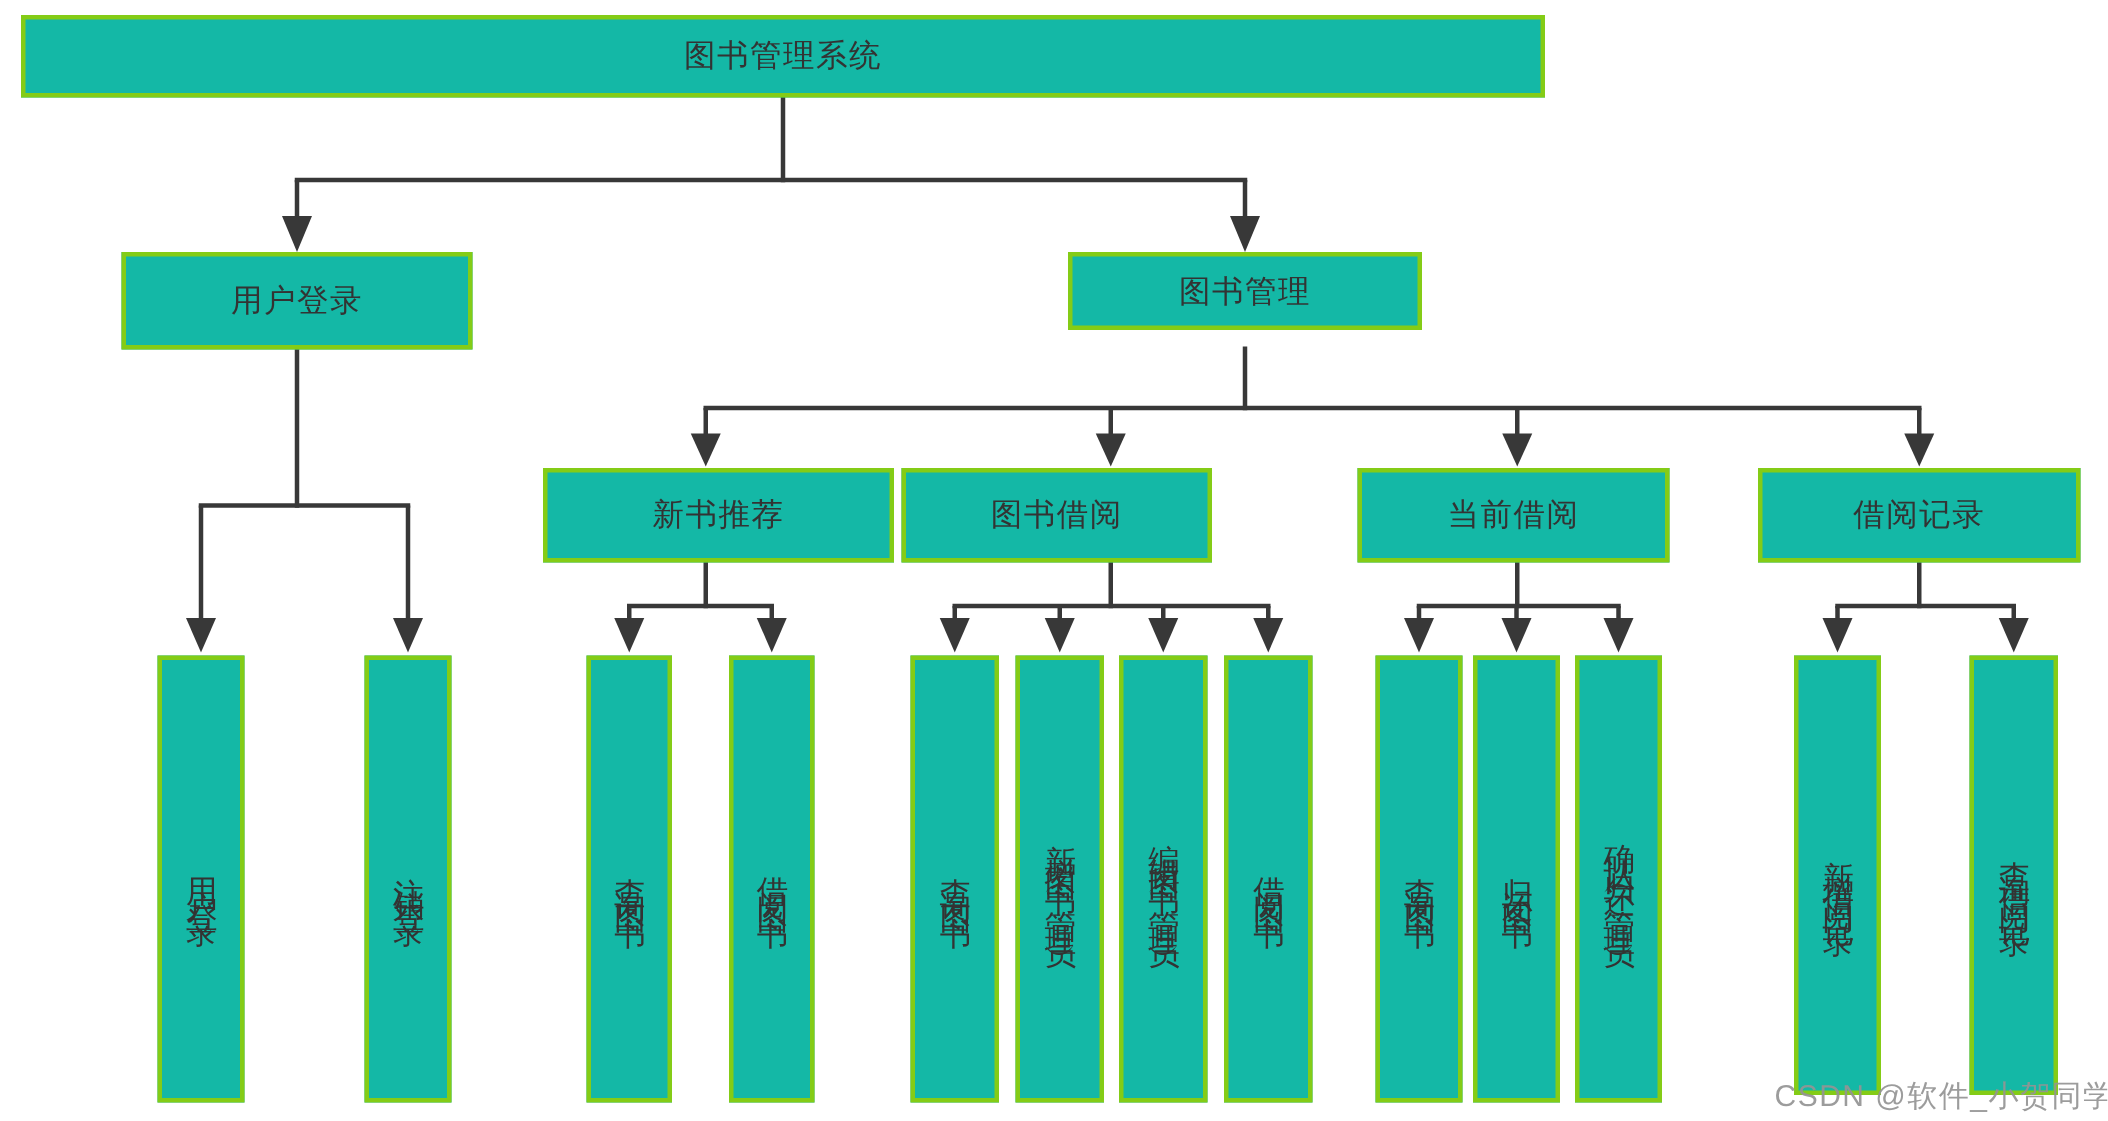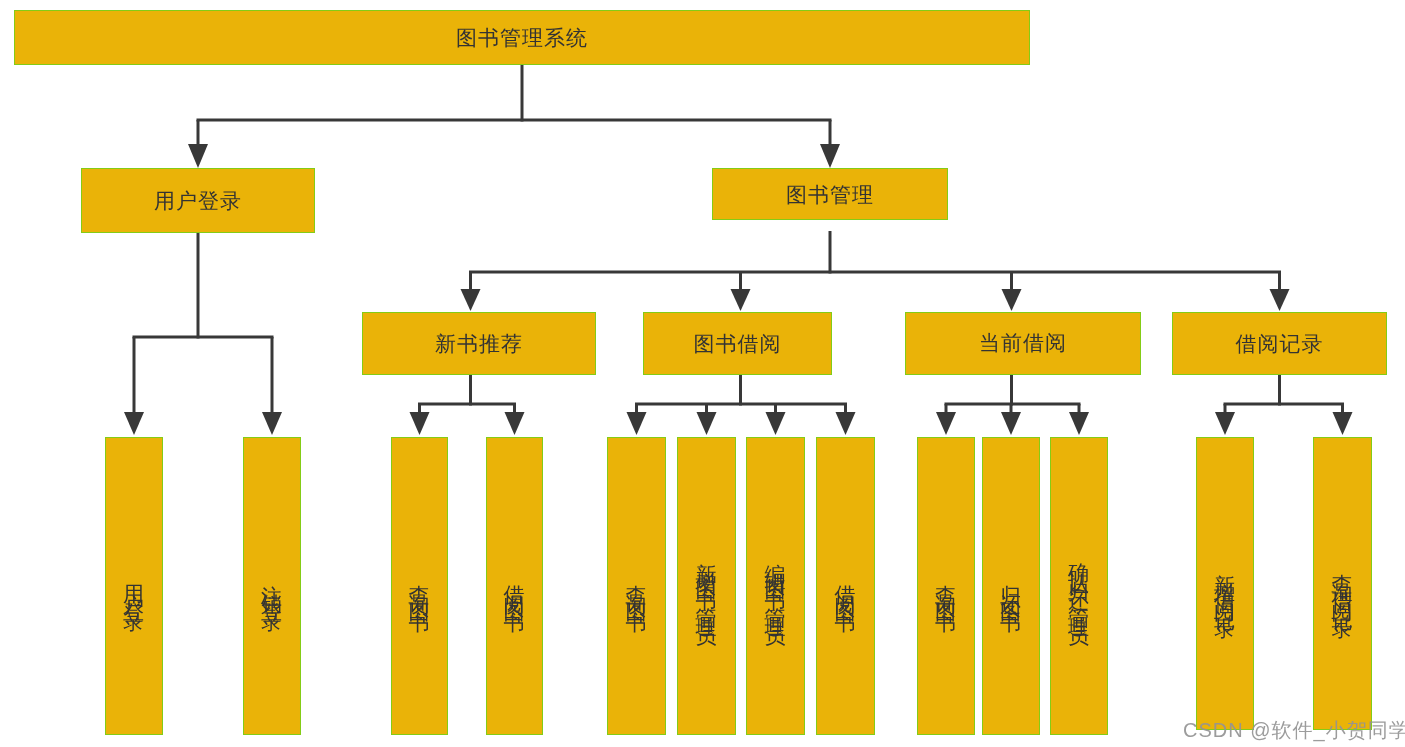--- a/index.html
+++ b/index.html
@@ -26,22 +26,22 @@
   .connectors line {
     stroke: #383838;
     stroke-width: 3;
   }
   .connectors polygon {
     fill: #383838;
   }
   .box {
     position: absolute;
     box-sizing: border-box;
-    background: #eab308;
-    border: 1px solid #84cc16;
+    background: #14b8a6;
+    border: 3px solid #84cc16;
     display: flex;
     align-items: center;
     justify-content: center;
     text-align: center;
   }
   .hbox {
     font-size: 21px;
     letter-spacing: 1px;
     line-height: 1;
   }
@@ -129,22 +129,22 @@
     <line x1="1342.5" y1="404" x2="1342.5" y2="416"></line>
     <polygon points="1332.5,412 1352.5,412 1342.5,435"></polygon>
   </svg>
 
   <div class="box hbox" style="left:14px; top:10px; width:1016px; height:55px;">图书管理系统</div>
 
   <div class="box hbox" style="left:81px; top:168px; width:234px; height:65px;">用户登录</div>
   <div class="box hbox" style="left:712px; top:168px; width:236px; height:52px;">图书管理</div>
 
   <div class="box hbox" style="left:362px; top:312px; width:234px; height:63px;">新书推荐</div>
-  <div class="box hbox" style="left:643px; top:312px; width:189px; height:63px;">图书借阅</div>
-  <div class="box hbox" style="left:905px; top:312px; width:236px; height:63px;font-family:Liberation Serif, serif;">当前借阅</div>
+  <div class="box hbox" style="left:601px; top:312px; width:207px; height:63px;">图书借阅</div>
+  <div class="box hbox" style="left:905px; top:312px; width:208px; height:63px;">当前借阅</div>
   <div class="box hbox" style="left:1172px; top:312px; width:215px; height:63px;">借阅记录</div>
 
   <div class="box vbox" style="left:105px; top:437px; width:58px; height:298px;">用户登录</div>
   <div class="box vbox" style="left:243px; top:437px; width:58px; height:298px;">注销登录</div>
 
   <div class="box vbox" style="left:391px; top:437px; width:57px; height:298px;">查询图书</div>
   <div class="box vbox" style="left:486px; top:437px; width:57px; height:298px;">借阅图书</div>
 
   <div class="box vbox" style="left:607px; top:437px; width:59px; height:298px;">查询图书</div>
   <div class="box vbox" style="left:677px; top:437px; width:59px; height:298px;">新增图书（管理员）</div>

